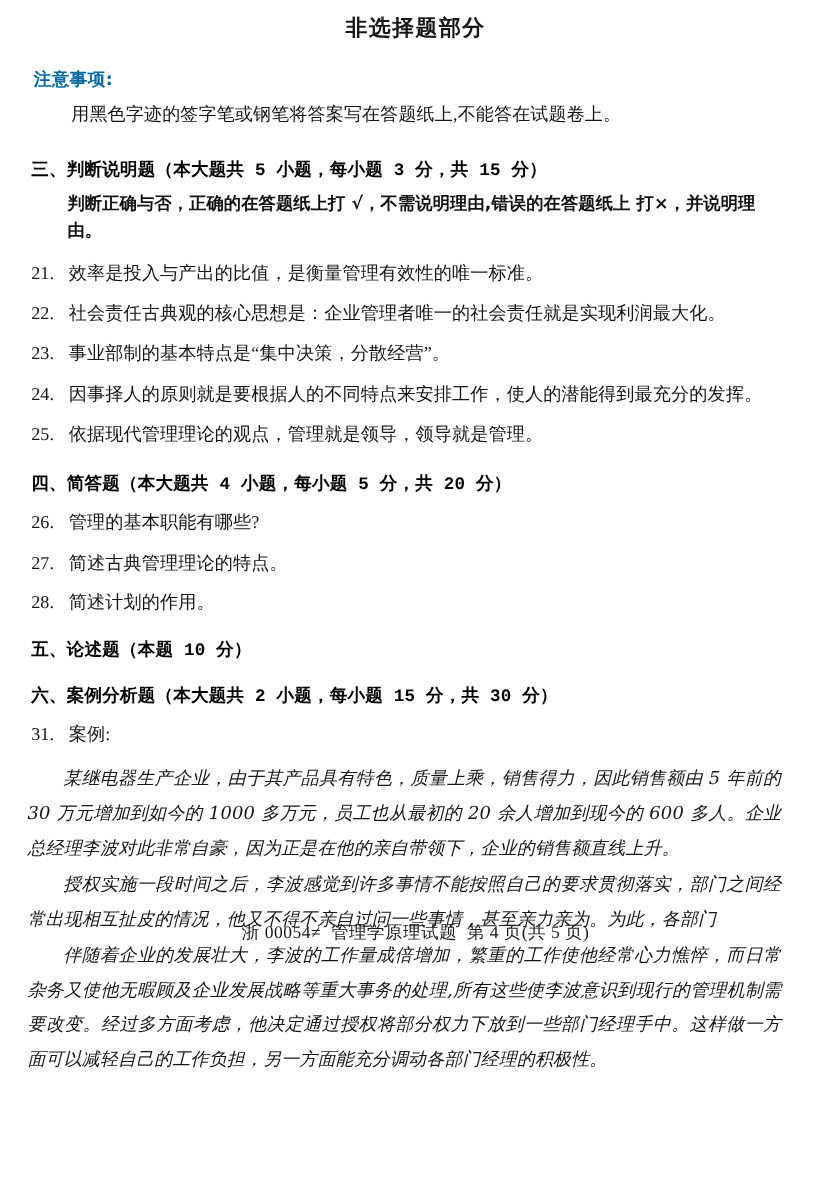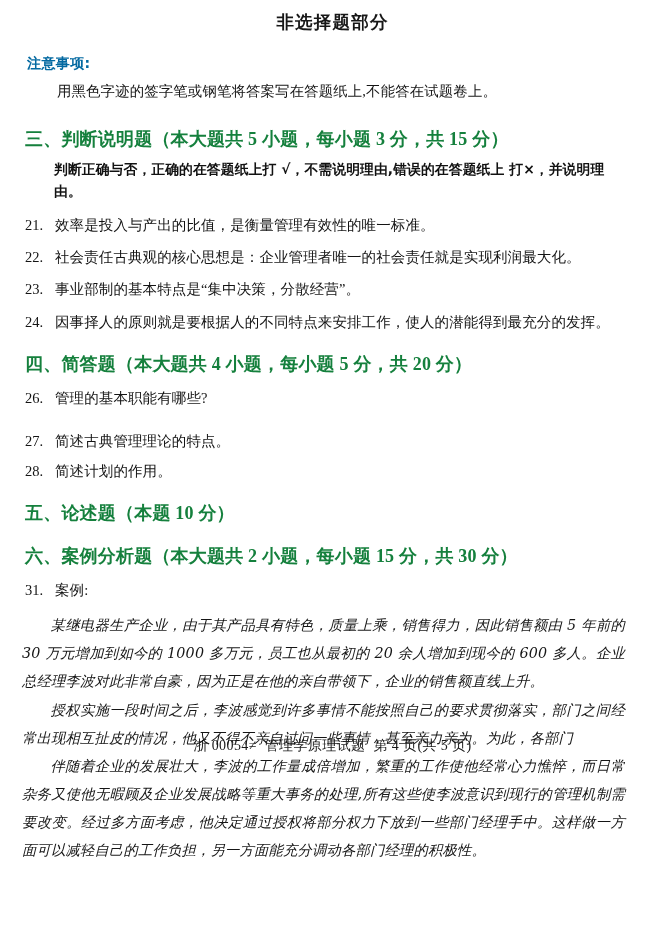--- a/index.html
+++ b/index.html
@@ -53,24 +53,24 @@
   .notice-body {
     font-size: 14.4px;
     margin-left: 57px;
     margin-top: 9px;
     letter-spacing: 0.15px;
     color: #141414;
   }
 
   
   .section-heading {
-    font-family: Liberation Serif, serif;
-    font-weight: 700;
-    font-size: 18px;
-    color: #15803d;
+    font-family: Liberation Mono, monospace;
+    font-weight: 700;
+    font-size: 14px;
+    color: #000000;
     margin-left: 25px;
     letter-spacing: 0.2px;
   }
 
   .sec3 { margin-top: 26px; }
   .sec4 { margin-top: 20px; }
   .sec5 { margin-top: 19px; }
   .sec6 { margin-top: 19px; }
 
   
@@ -104,21 +104,21 @@
   }
   .q-num {
     flex: 0 0 auto;
     min-width: 30px;
     font-family: "Liberation Serif", "DejaVu Serif", serif;
     letter-spacing: 0;
   }
   .q-text {
     flex: 1 1 auto;
   }
-  .q-item.gap-after { margin-bottom: 23px; }
+  .q-item.gap-after { margin-bottom: 13px; }
   .q-item.tight { margin-top: 10px; }
 
   
   .case-block {
     margin-top: 12px;
     margin-left: 22px;
     margin-right: 40px;
   }
   .case-para {
     font-family: "DejaVu Serif", "Liberation Serif", serif;
@@ -172,20 +172,24 @@
       <span class="q-text">社会责任古典观的核心思想是：企业管理者唯一的社会责任就是实现利润最大化。</span>
     </li>
     <li class="q-item">
       <span class="q-num">23.</span>
       <span class="q-text">事业部制的基本特点是“集中决策，分散经营”。</span>
     </li>
     <li class="q-item">
       <span class="q-num">24.</span>
       <span class="q-text">因事择人的原则就是要根据人的不同特点来安排工作，使人的潜能得到最充分的发挥。</span>
     </li>
+    <li class="q-item">
+      <span class="q-num">25.</span>
+      <span class="q-text">依据现代管理理论的观点，管理就是领导，领导就是管理。</span>
+    </li>
   </ul>
 
   <div class="section-heading sec4">四、简答题（本大题共 4 小题，每小题 5 分，共 20 分）</div>
 
   <ul class="q-list">
     <li class="q-item gap-after">
       <span class="q-num">26.</span>
       <span class="q-text">管理的基本职能有哪些?</span>
     </li>
     <li class="q-item tight">

